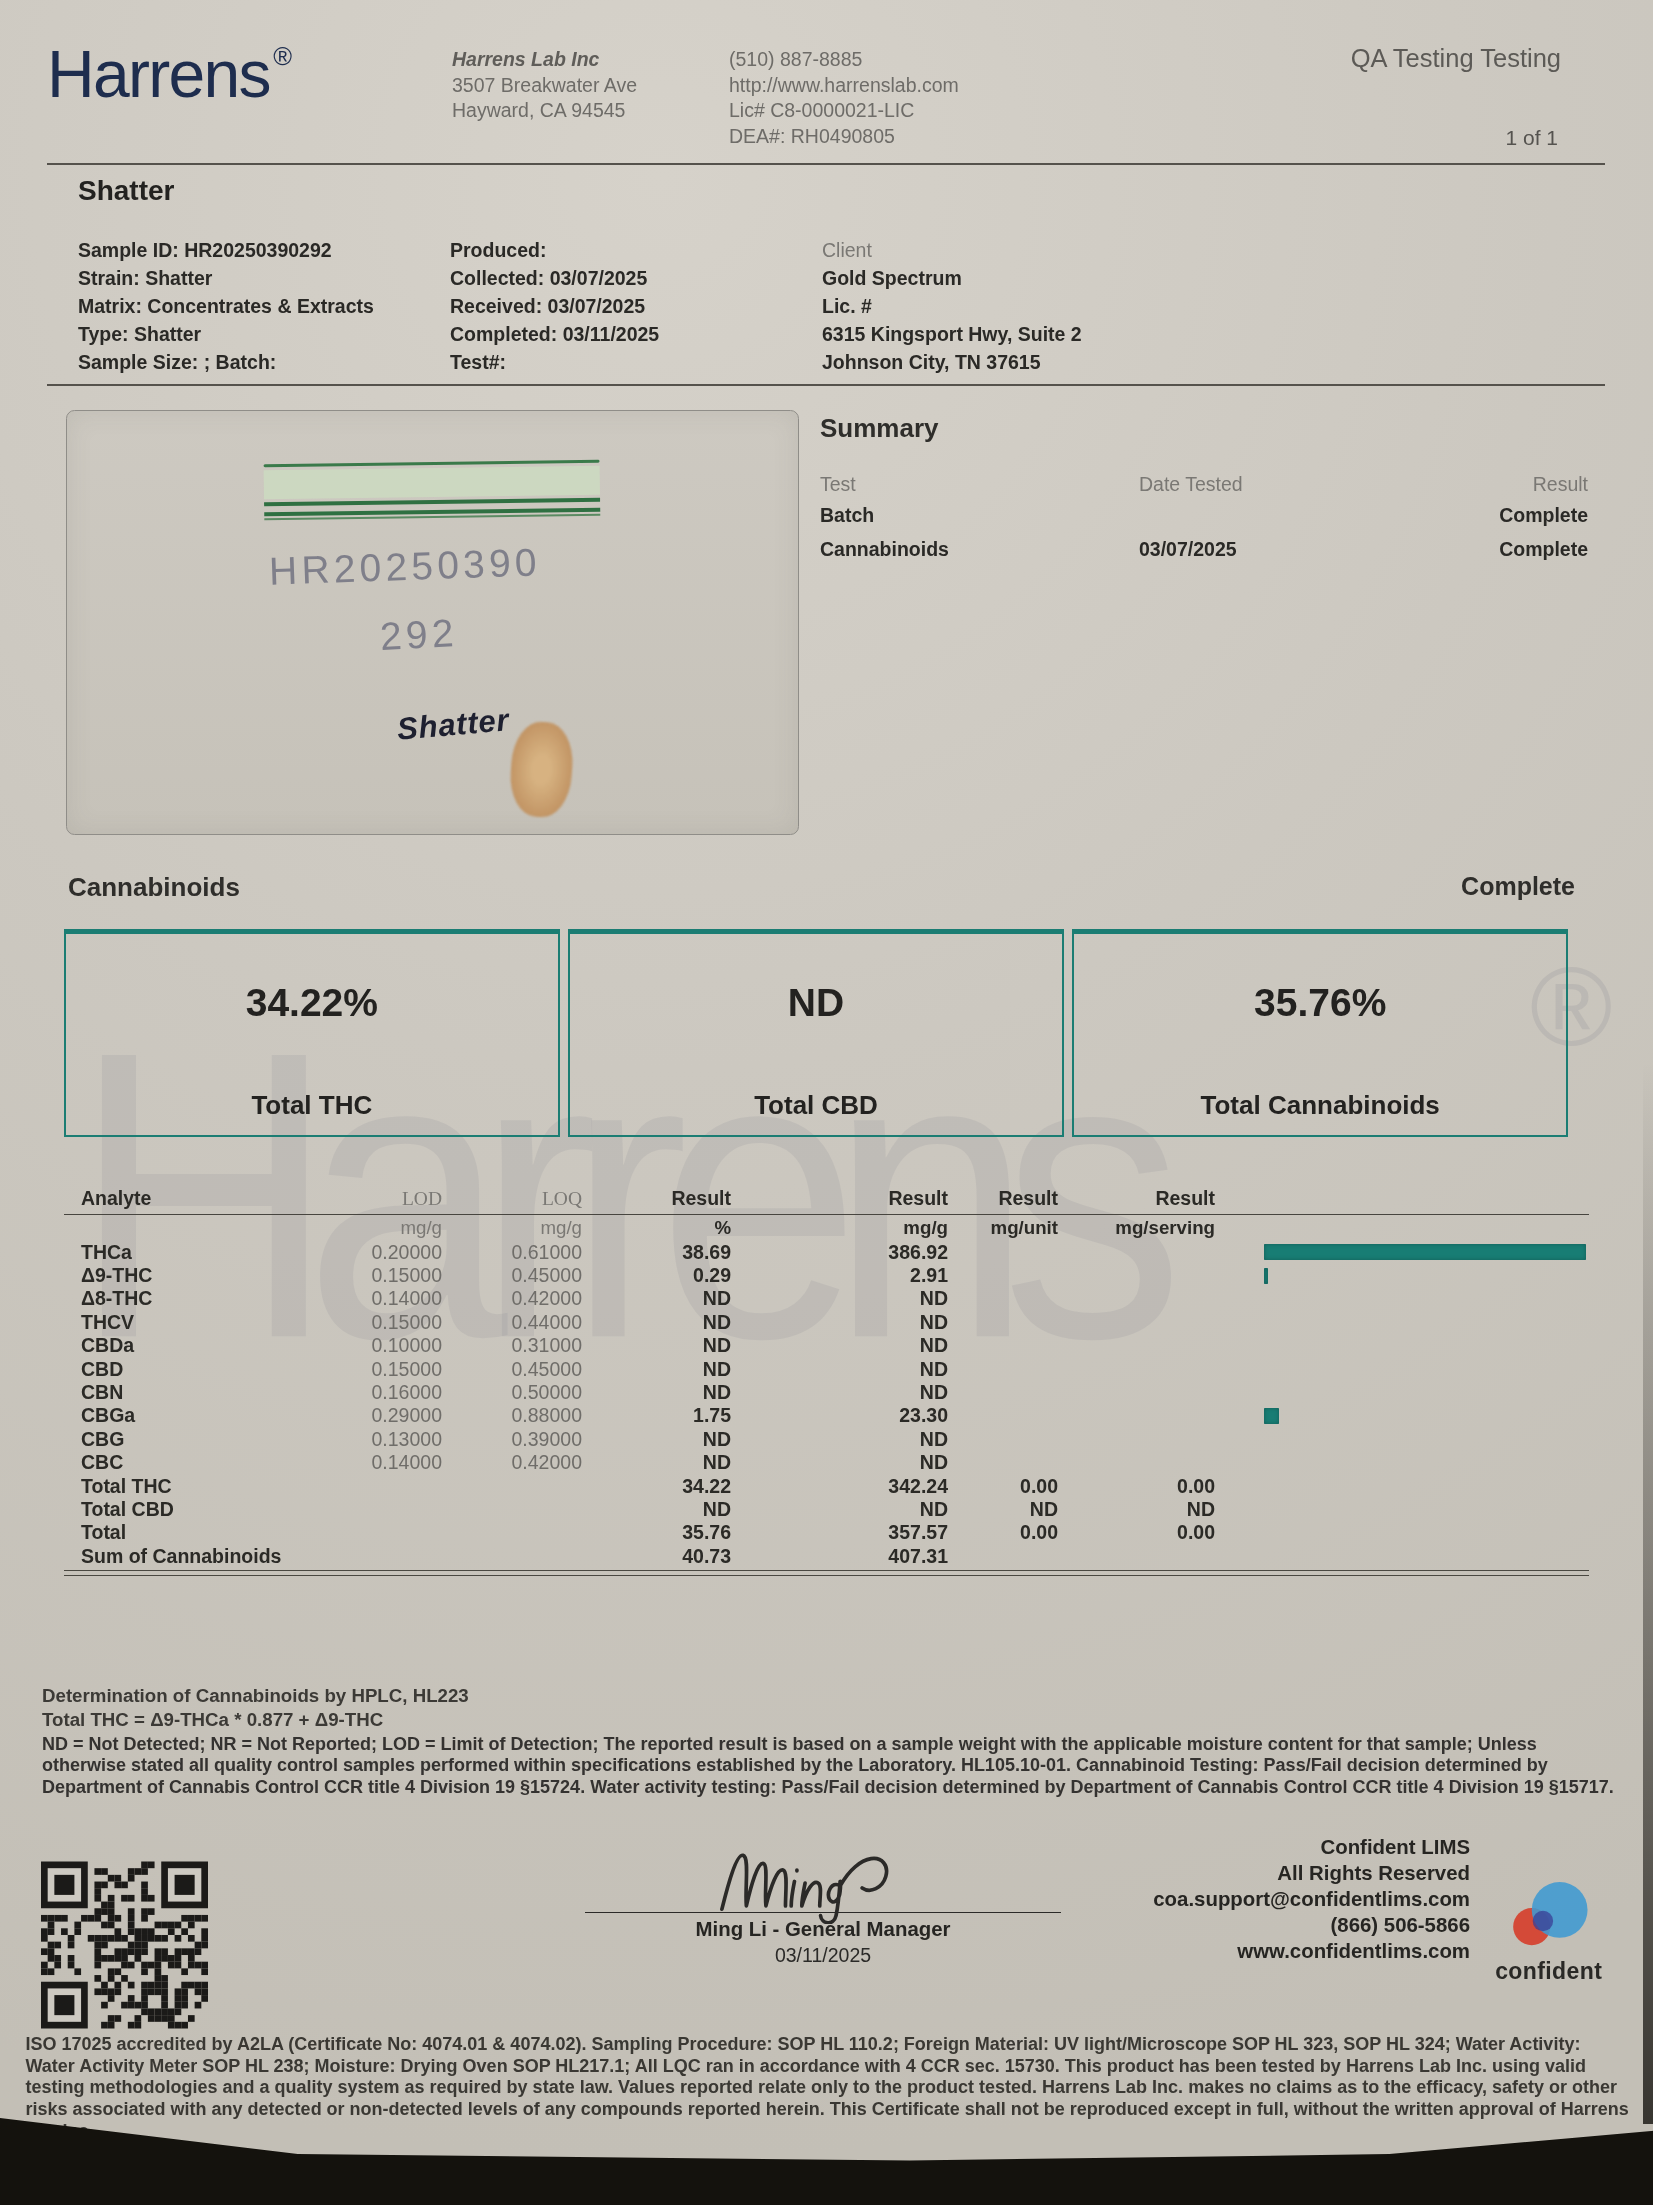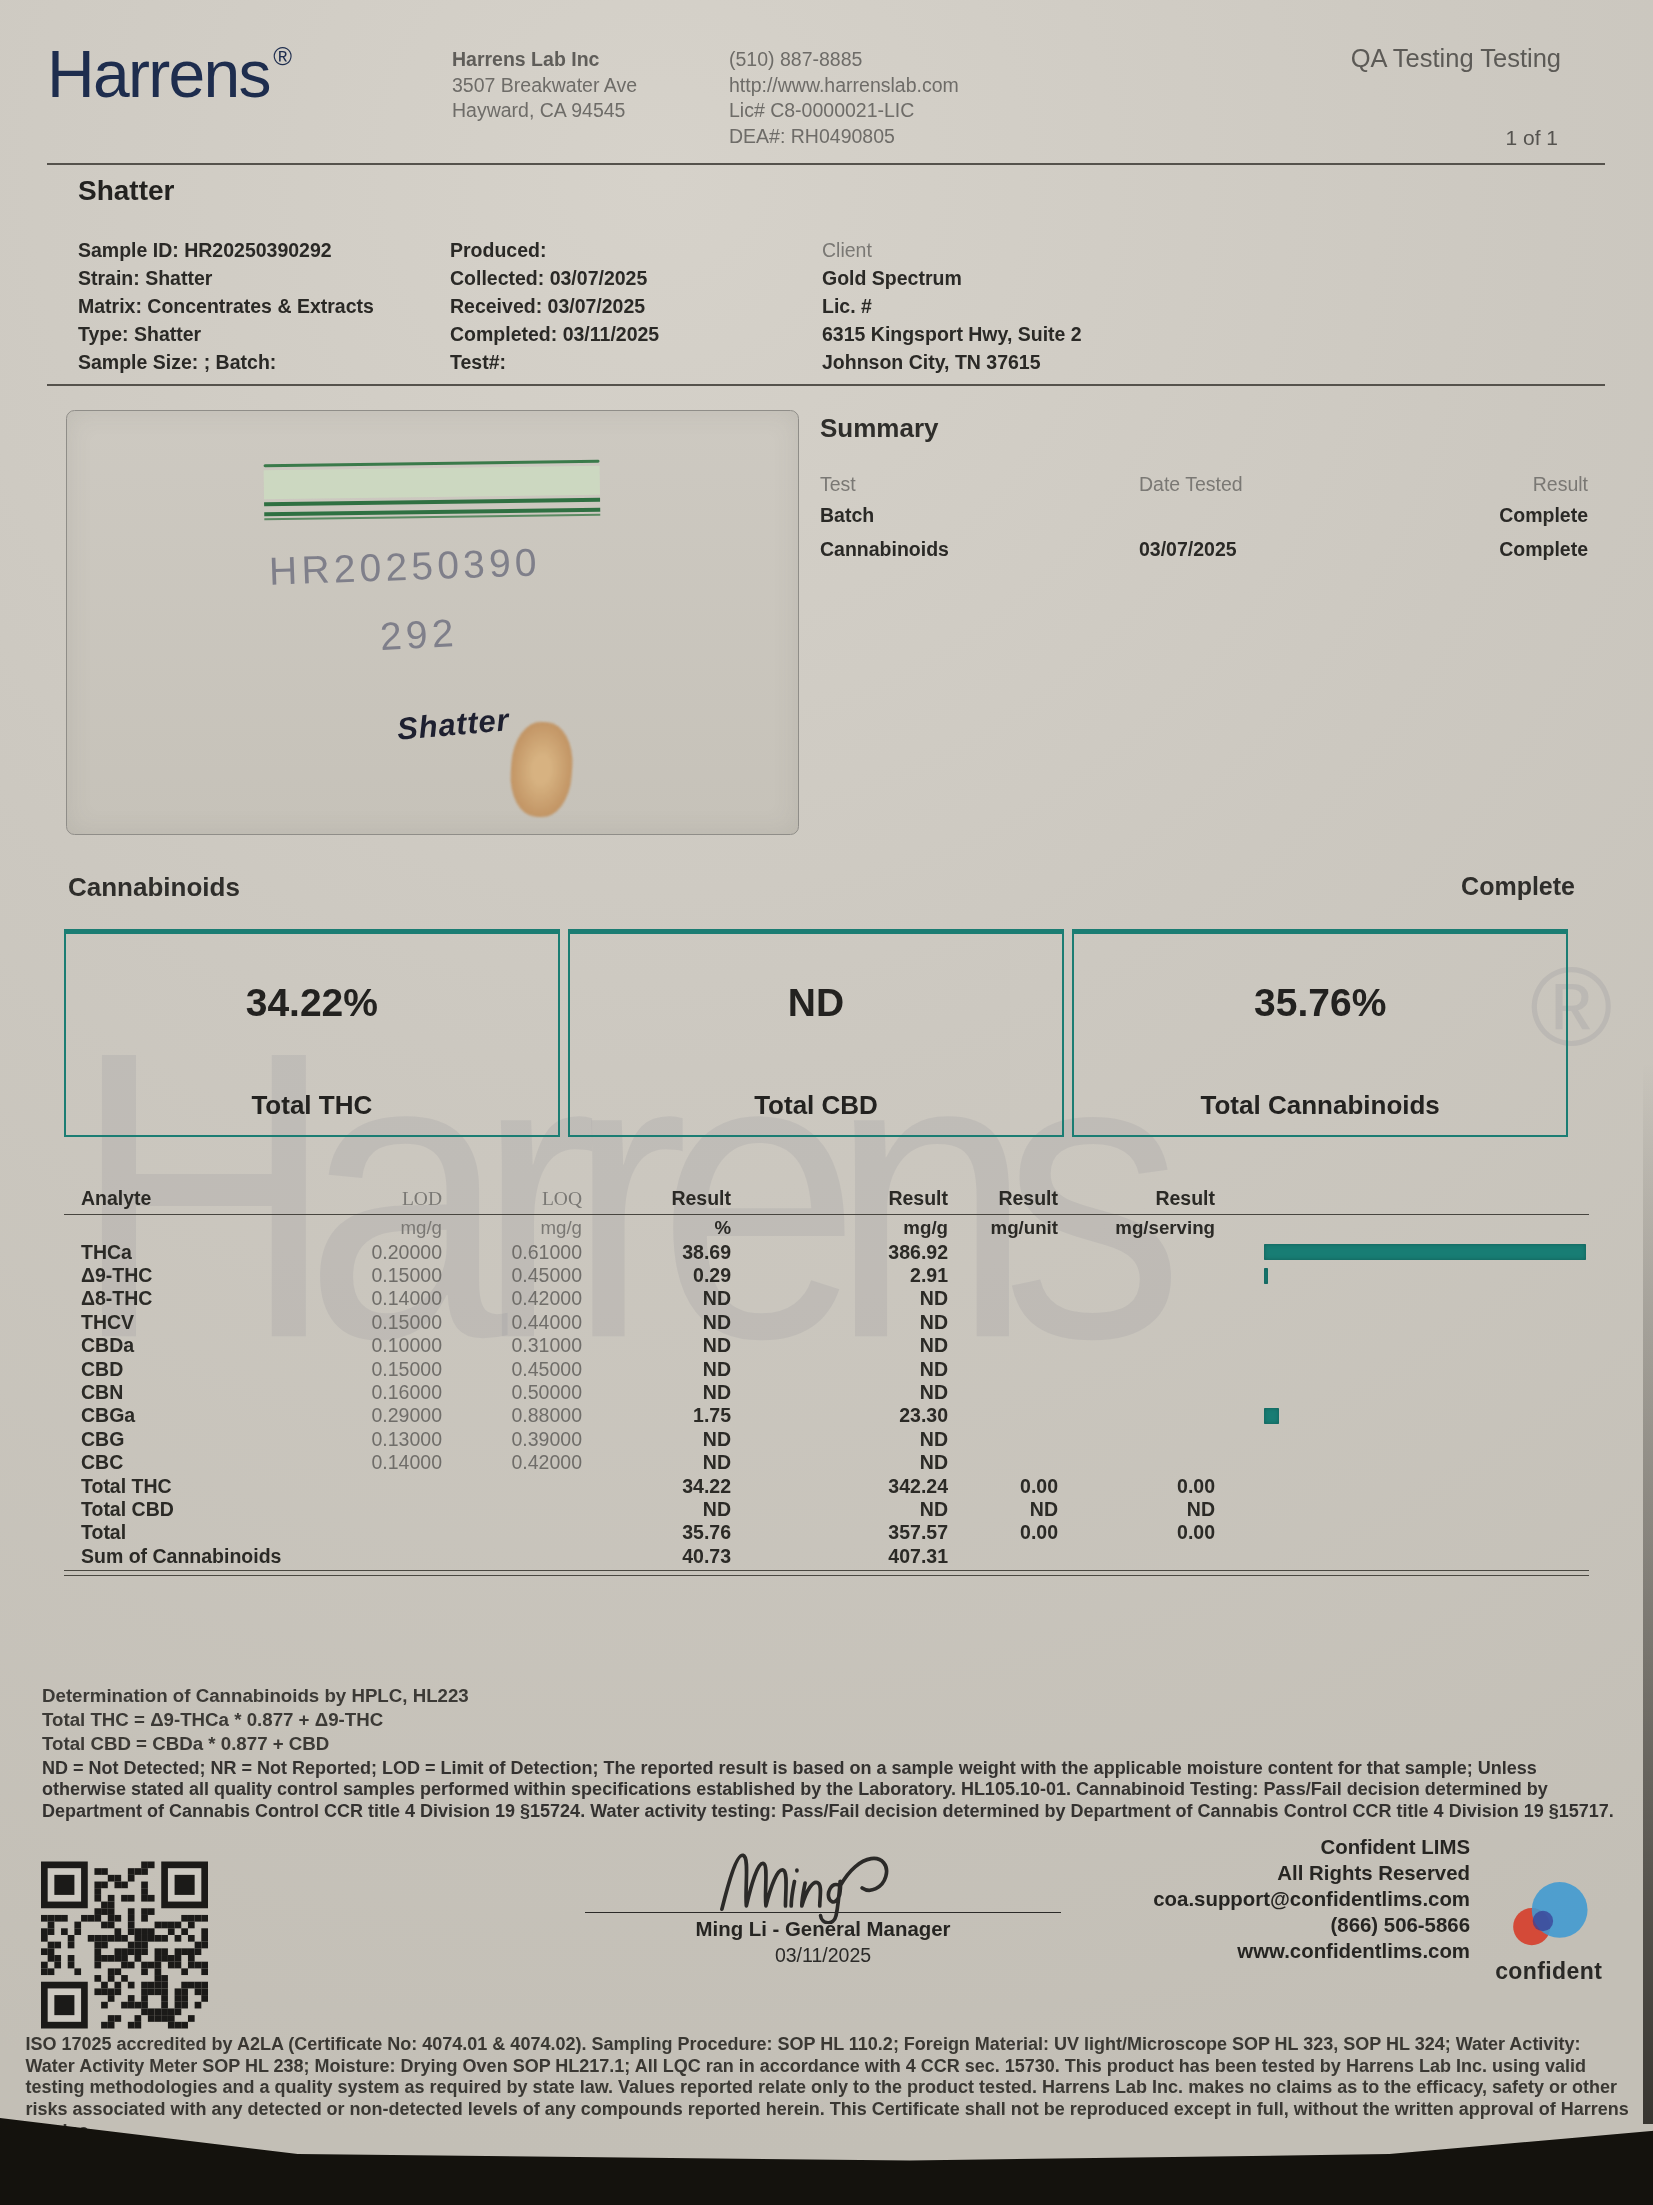--- a/index.html
+++ b/index.html
@@ -4,21 +4,21 @@
 <style>
   html,body{margin:0;padding:0;width:1654px;height:2205px;overflow:hidden;
     font-family:"Liberation Sans","DejaVu Sans",sans-serif;background:#14120d;}
   .paper{position:absolute;inset:0;
     background:radial-gradient(120% 90% at 40% 8%, #d6d2ca 0%, #ccc8c0 45%, #c3bfb6 100%);}
   .abs{position:absolute;}
   
   .logo{left:47px;top:36px;font-size:66px;font-weight:500;color:#1e2d4e;letter-spacing:-1.7px;}
   .logo sup{font-size:25.5px;font-weight:400;vertical-align:32px;margin-left:3.4px;}
   .addr{left:452px;top:47px;font-size:19.5px;line-height:25.5px;color:#6e6c68;}
-  .addr .b1{color:#5f5d59;font-weight:700;}
+  .addr .b1{color:#5f5d59;font-weight:700;font-style:italic;}
   .contact{left:729px;top:47px;font-size:19.5px;line-height:25.5px;color:#6e6c68;}
   .qa{right:92px;top:44px;text-align:right;font-size:25.5px;color:#5c5a56;}
   .pagenum{right:95px;top:126px;text-align:center;font-size:21px;color:#55534f;}
   .rule{height:1.7px;background:#55524c;}
   .r1{left:47px;right:48px;top:163px;}
   .r2{left:47px;right:48px;top:384px;}
   .title{left:78px;top:175px;font-size:28px;font-weight:700;color:#232220;}
   
   .sinfo{left:78px;top:236px;right:51px;display:grid;grid-template-columns:372px 372px 1fr;}
   .sinfo .line{font-size:19.5px;line-height:28px;font-weight:700;color:#2a2926;}
@@ -369,21 +369,20 @@
       <span class="num strong"></span>
       <span class="num strong"></span>
       <span class="barcell"></span>
     </div>
     <div class="dblrule"></div>
   </div>
 
   <div class="abs foot">
     <div class="fl">Determination of Cannabinoids by HPLC, HL223</div>
     <div class="fl">Total THC = Δ9-THCa * 0.877 + Δ9-THC</div>
-    <div class="fl">Total CBD = CBDa * 0.877 + CBD</div>
     <div class="fp">ND = Not Detected; NR = Not Reported; LOD = Limit of Detection; The reported result is based on a sample weight with the applicable moisture content for that sample; Unless otherwise stated all quality control samples performed within specifications established by the Laboratory. HL105.10-01. Cannabinoid Testing: Pass/Fail decision determined by Department of Cannabis Control CCR title 4 Division 19 §15724. Water activity testing: Pass/Fail decision determined by Department of Cannabis Control CCR title 4 Division 19 §15717.</div>
   </div>
 
   <div class="abs bottom">
     <svg id="qr-svg" class="qr" viewBox="0 0 200 200">
         <g fill="#1b1a18">
           <rect x="120" y="0" width="8" height="8"></rect>
           <rect x="128" y="0" width="8" height="8"></rect>
           <rect x="64" y="8" width="8" height="8"></rect>
           <rect x="72" y="8" width="8" height="8"></rect>

